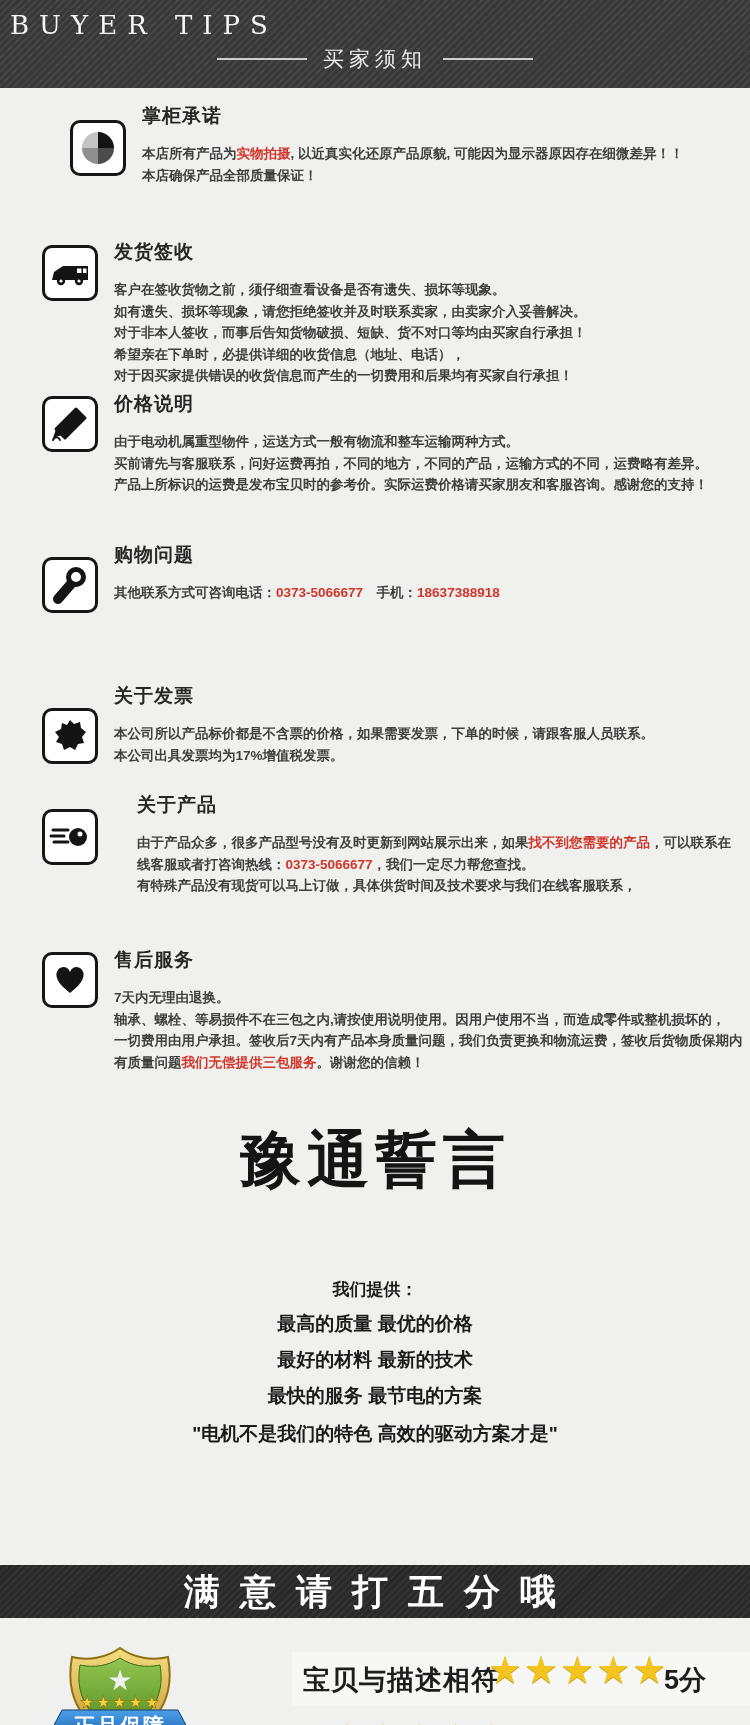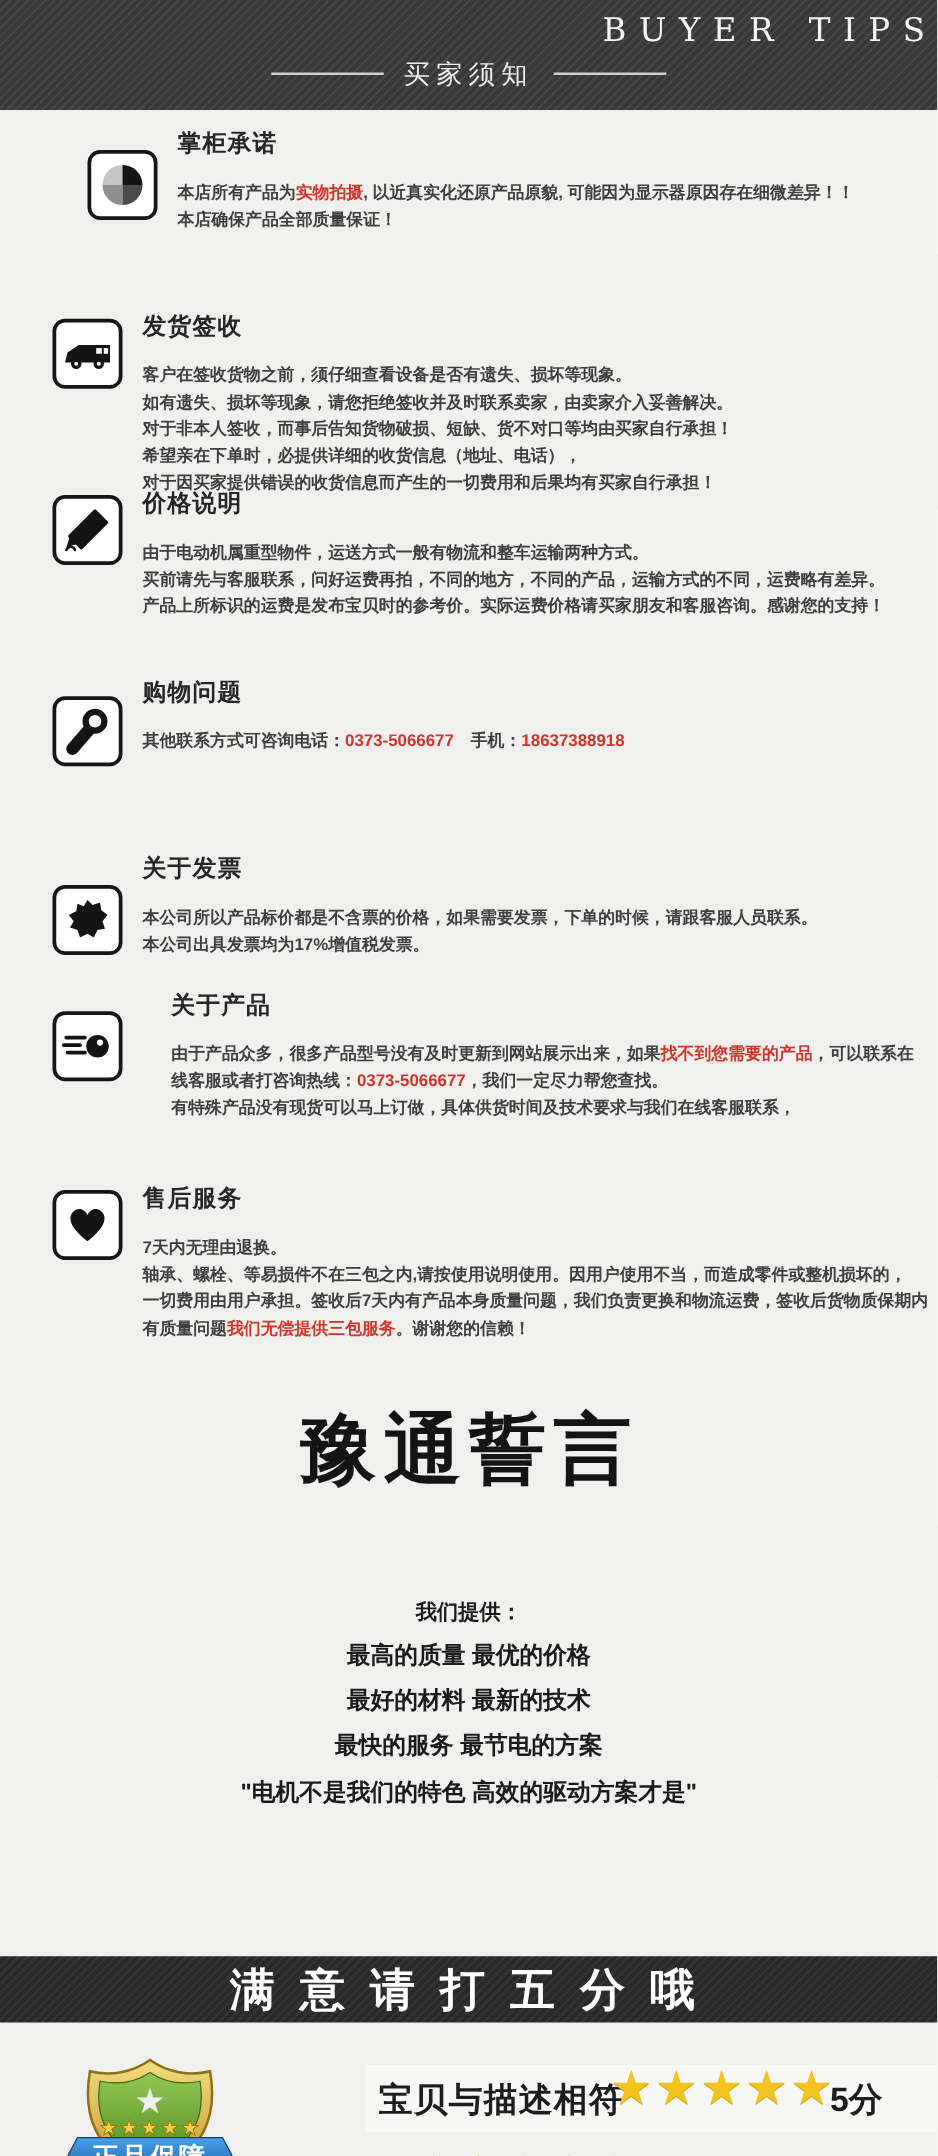--- a/index.html
+++ b/index.html
@@ -4,21 +4,21 @@
 <style>
   html,body{margin:0;padding:0;}
   .page{
     position:relative;width:750px;height:1725px;overflow:hidden;
     background:var(--page-bg,#f0f0ee);
     font-family:"Liberation Sans",sans-serif;
     -webkit-font-smoothing:antialiased;
   }
   
   .header{
-    position:absolute;top:0;left:0;width:750px;height:88px;text-align:right;
+    position:absolute;top:0;left:0;width:750px;height:88px;text-align:left;
     background:var(--header-bg,#3b3b3b);
     background-image:repeating-linear-gradient(135deg,rgba(255,255,255,.05) 0 2px,rgba(0,0,0,.06) 2px 5px);
     color:#f2f2f2;
   }
   .buyer-tips{font-family:"DejaVu Serif",serif;font-size:26px;letter-spacing:10px;padding:10px 0 0 10px;color:#f5f5f5;}
   .subtitle-row{display:flex;align-items:center;justify-content:center;gap:16px;margin-top:5px;}
   .hline{width:90px;height:2px;background:#cfcfcf;}
   .subtitle{font-family:"DejaVu Serif",serif;font-size:21px;letter-spacing:5px;color:#ececec;}
   
   .section{position:absolute;left:42px;width:690px;display:flex;gap:16px;}
@@ -76,21 +76,21 @@
             <path d="M18,18 L2,18 A16,16 0 0 0 18,34 Z" fill="#8f8f8f"></path>
             <path d="M18,18 L34,18 A16,16 0 0 1 18,34 Z" fill="#4c4c4c"></path>
           </svg>
         </div>
         <div class="sec-text">
           <div class="sec-title">掌柜承诺</div>
           <p><span>本店所有产品为</span><span class="red">实物拍摄</span><span>, 以近真实化还原产品原貌, 可能因为显示器原因存在细微差异！！</span></p>
           <p><span>本店确保产品全部质量保证！</span></p>
         </div>
       </div>
-      <div class="section" style="top: 250px;">
+      <div class="section" style="top: 240px;">
         <div class="icon-card" style="margin-top: 5px;">
           <svg width="40" height="30" viewBox="0 0 40 30">
             <path d="M2,22 L4,14 L13,8 L38,8 L38,22 Z" fill="#141414"></path>
             <rect x="27" y="10.5" width="4.5" height="4.5" fill="#fff"></rect>
             <rect x="33" y="10.5" width="3.5" height="4.5" fill="#fff"></rect>
             <circle cx="11" cy="23" r="4.2" fill="#141414"></circle>
             <circle cx="11" cy="23" r="1.6" fill="#fff"></circle>
             <circle cx="29" cy="23" r="4.2" fill="#141414"></circle>
             <circle cx="29" cy="23" r="1.6" fill="#fff"></circle>
           </svg>

